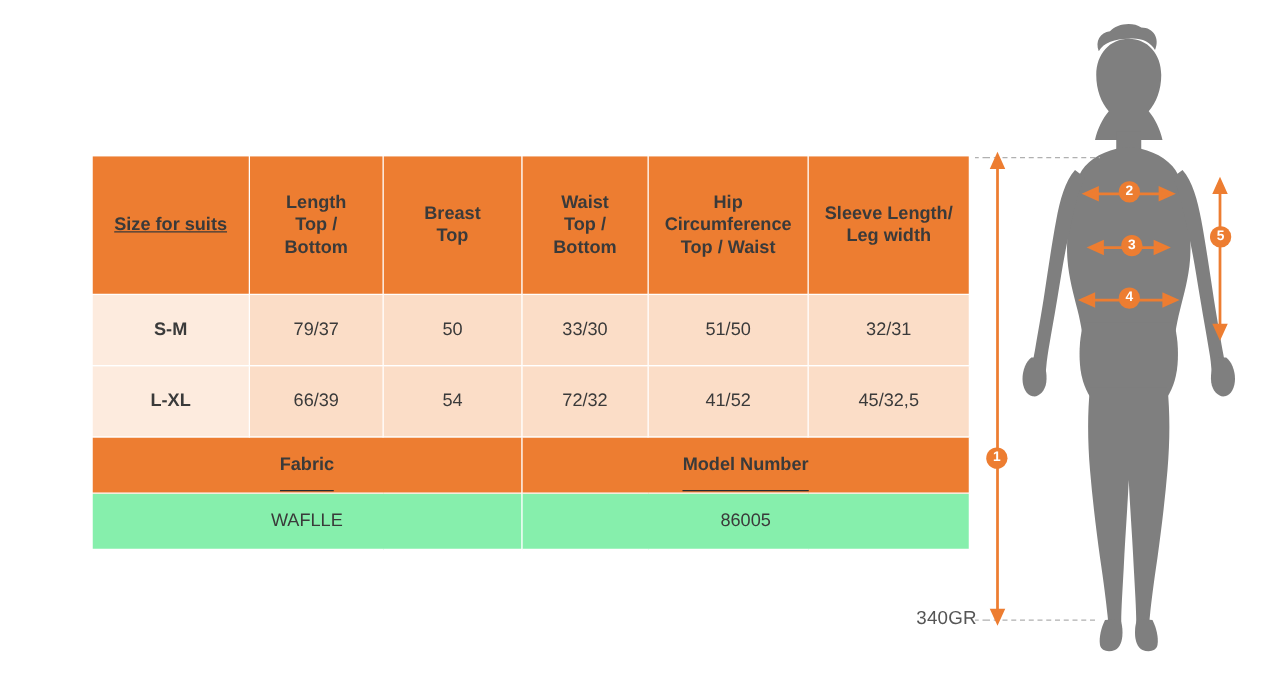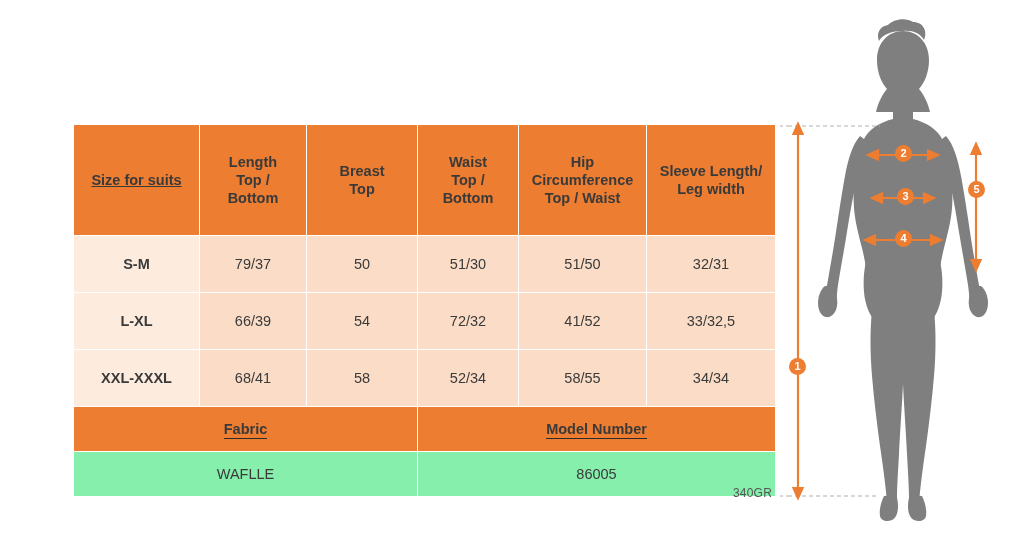--- a/index.html
+++ b/index.html
@@ -57,35 +57,35 @@
   }
   .sub-hdr td {
     background: #ED7D31;
     color: #2b2b2b;
     font-weight: bold;
     height: 44px;
     font-size: 15.5px;
   }
   .sub-hdr td span.u {
     border-bottom: 1px solid #2b2b2b;
-    padding-bottom: 1px;
+    padding-bottom: 12px;
   }
   .sub-val td {
     background: #86efac;
     height: 44px;
     font-size: 15px;
     color: #3a3a3a;
   }
 
   
   #weight-note {
     position: absolute;
     left: 733px;
     top: 486px;
-    font-size: 12px;
+    font-size: 15px;
     color: #555555;
     letter-spacing: 0.2px;
   }
 
   
   #figure-area {
     position: absolute;
     left: 780px;
     top: 0px;
     width: 244px;
@@ -143,39 +143,31 @@
 Top / Waist</th>
       <th class="hdr" style="white-space:pre-line">Sleeve Length/
 Leg width</th>
     </tr>
   </thead>
   <tbody>
     <tr class="body-row">
       <td class="sizecol">S-M</td>
       <td>79/37</td>
       <td>50</td>
-      <td>51/30</td>
+      <td>33/30</td>
       <td>51/50</td>
       <td>32/31</td>
     </tr>
     <tr class="body-row">
       <td class="sizecol">L-XL</td>
       <td>66/39</td>
       <td>54</td>
       <td>72/32</td>
       <td>41/52</td>
-      <td>33/32,5</td>
-    </tr>
-    <tr class="body-row">
-      <td class="sizecol">XXL-XXXL</td>
-      <td>68/41</td>
-      <td>58</td>
-      <td>52/34</td>
-      <td>58/55</td>
-      <td>34/34</td>
+      <td>45/32,5</td>
     </tr>
     <tr class="sub-hdr">
       <td colspan="3"><span class="u">Fabric</span></td>
       <td colspan="3"><span class="u">Model Number</span></td>
     </tr>
     <tr class="sub-val">
       <td colspan="3">WAFLLE</td>
       <td colspan="3">86005</td>
     </tr>
   </tbody>

